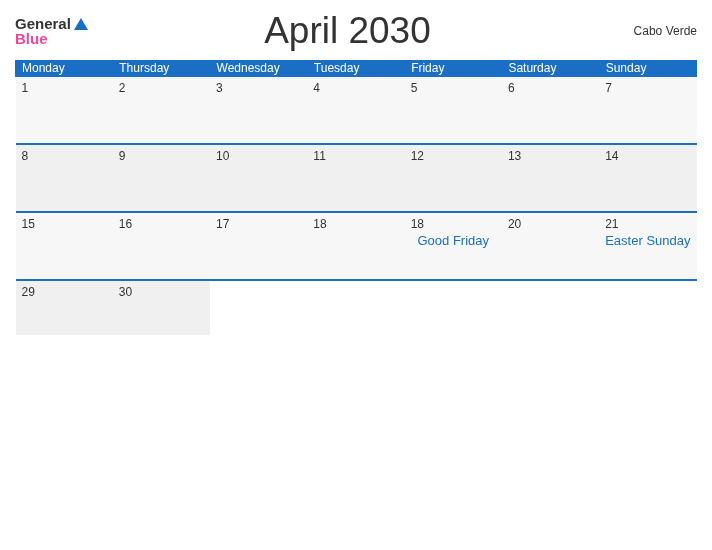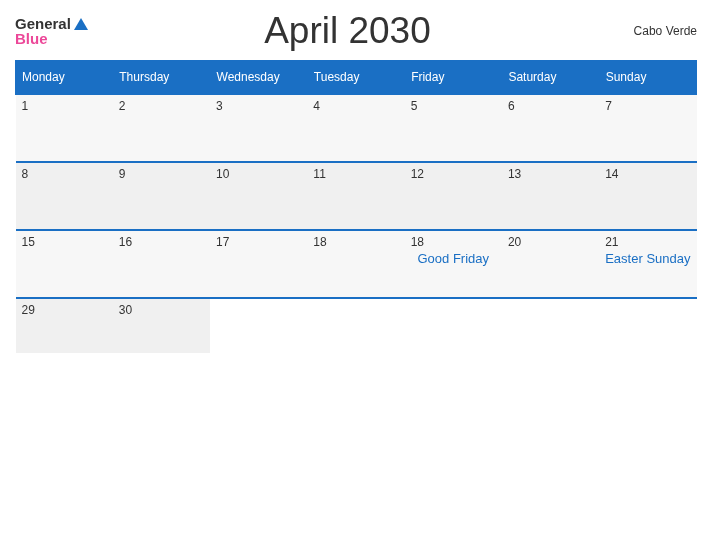--- a/index.html
+++ b/index.html
@@ -67,21 +67,21 @@
     }
     .calendar {
       width: 100%;
       border-collapse: collapse;
     }
     .calendar th {
       background-color: #1a6fc4;
       color: #fff;
       font-size: 12px;
       font-weight: normal;
-      padding: 9px 6px;
+      padding: 0 6px;
       text-align: left;
       border: 1px solid #1a6fc4;
     }
     .calendar td {
       border: none;
       border-bottom: 1px solid #ccc;
       vertical-align: top;
       padding: 4px 6px;
       width: calc(100% / 7);
       height: 68px;

